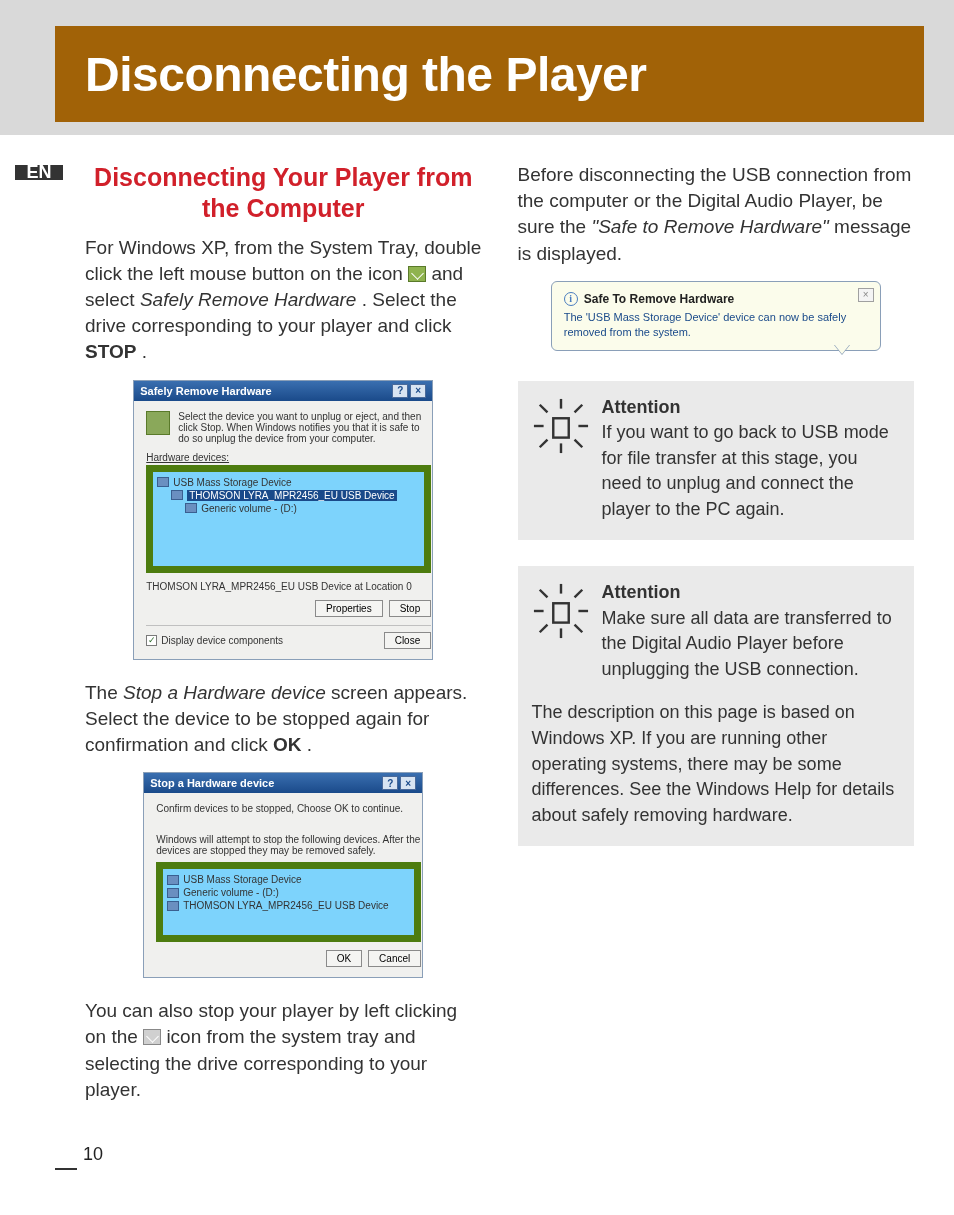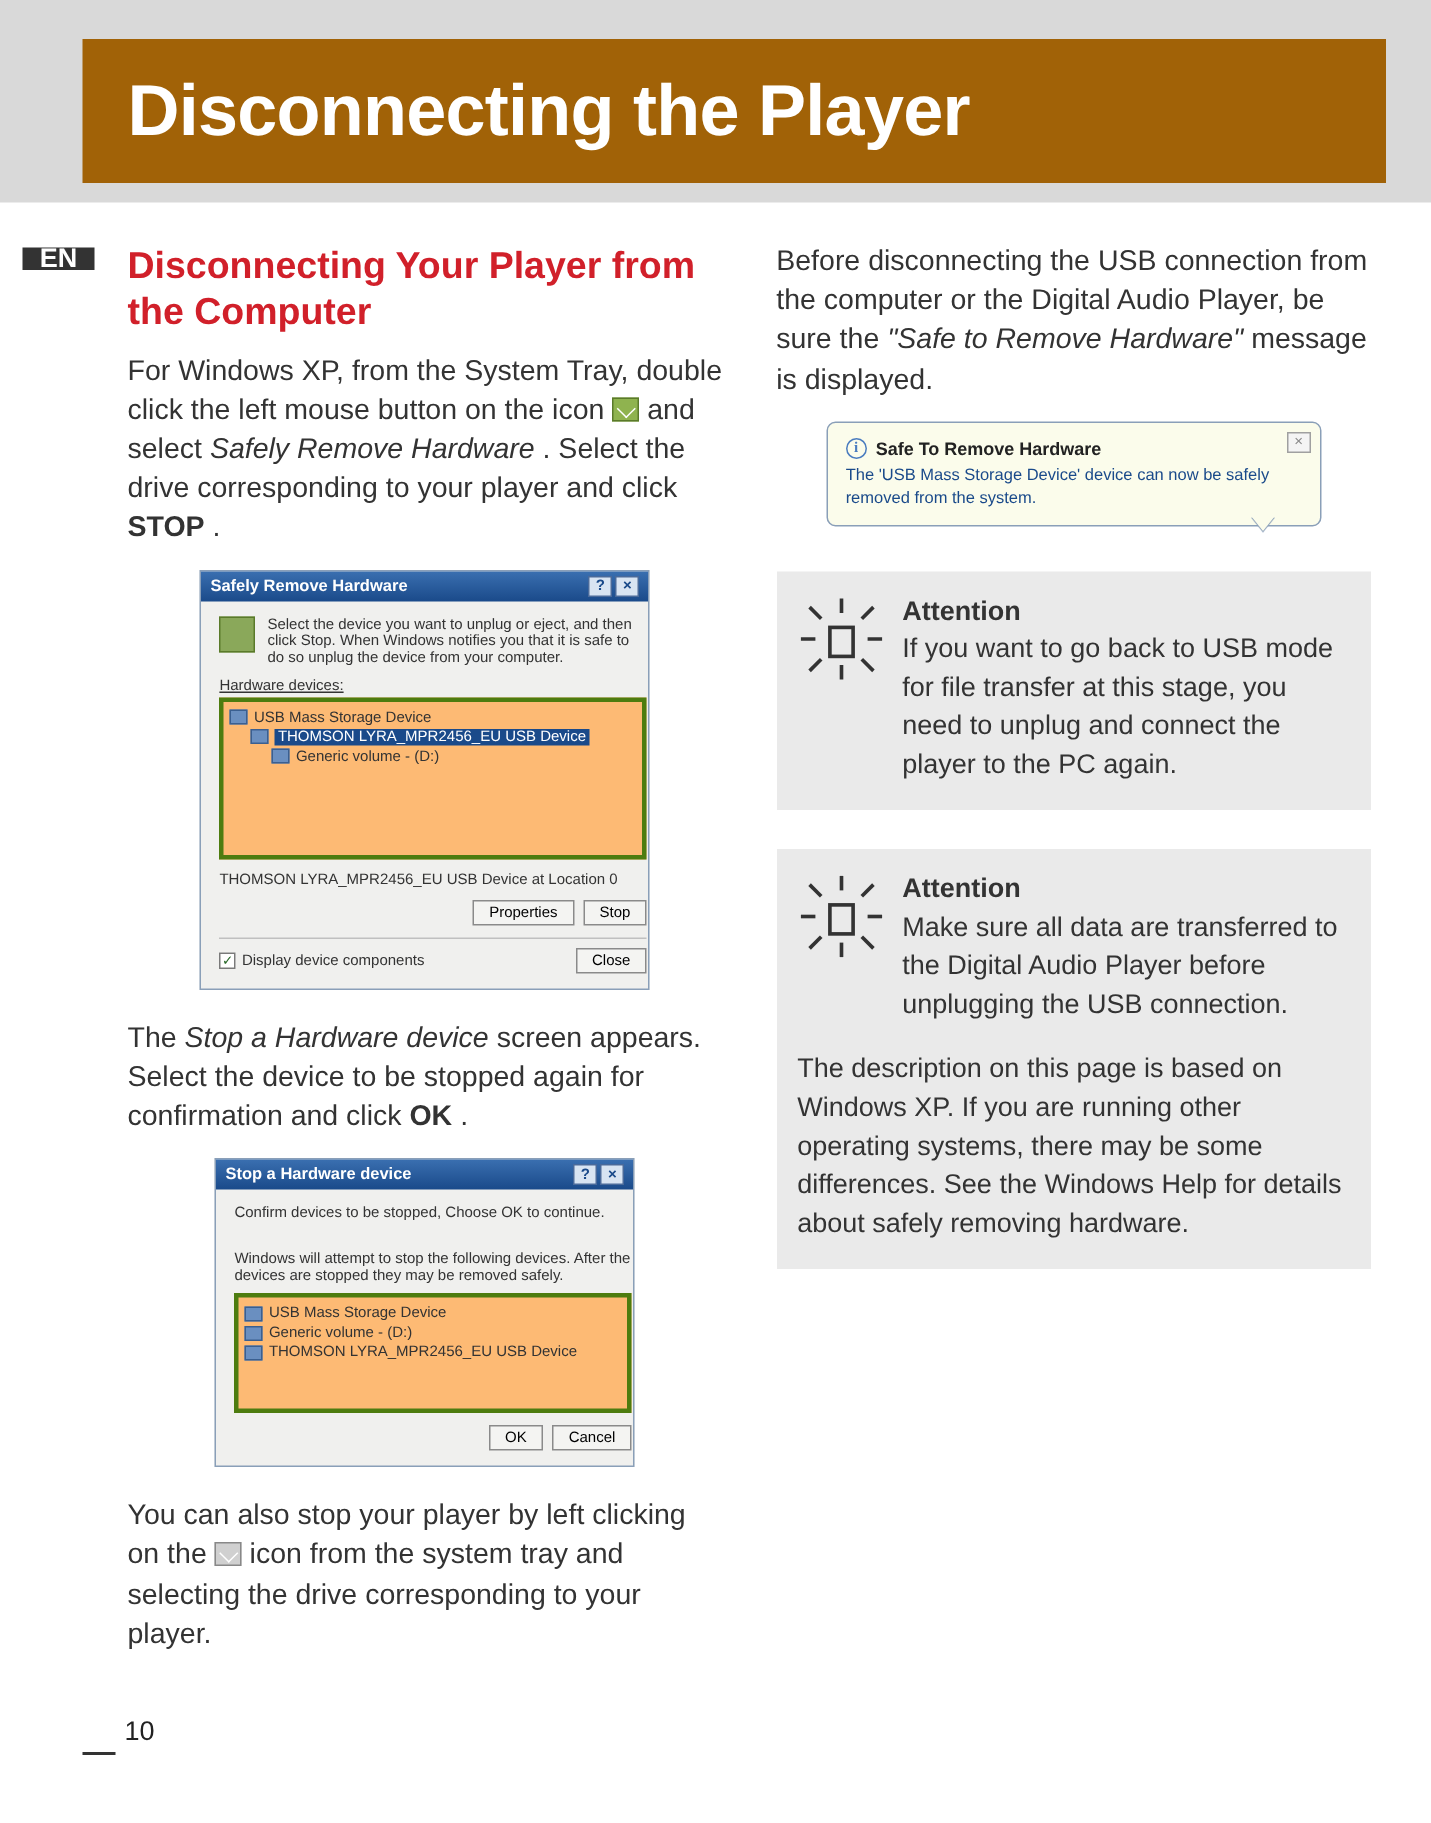--- a/index.html
+++ b/index.html
@@ -56,20 +56,21 @@
     display: flex;
     gap: 36px;
   }
   .col { flex: 1; }
   h2.section {
     color: #d1202a;
     font-size: 25px;
     font-weight: 800;
     line-height: 1.25;
     margin-bottom: 10px;
+    text-align: center;
   }
   p.body {
     font-size: 19px;
     line-height: 1.38;
     margin-bottom: 14px;
     color: #333;
   }
   p.body .italic { font-style: italic; }
   p.body .bold { font-weight: 800; }
   .inline-icon {
@@ -122,22 +123,22 @@
     color: #333;
   }
   .dlg-row { display:flex; gap:8px; margin-bottom:8px; }
   .dlg-row .ic {
     width: 24px; height: 24px;
     background: #8aa85a; border:1px solid #5a7a2a;
     flex-shrink:0;
   }
   .dlg-label { font-size:10px; margin-bottom:2px; }
   .dlg-list {
-    border: 3px solid #4d7c0f;
-    background: #fdba74;
+    border: 7px solid #4d7c0f;
+    background: #7dd3fc;
     height: 108px;
     padding: 4px;
     font-size: 10px;
     overflow: hidden;
   }
   .dlg-list .row { display:flex; align-items:center; gap:4px; padding:1px 0;}
   .dlg-list .ic2 { width:12px; height:10px; background:#6a8fc0; border:1px solid #3a5f90; }
   .dlg-list .sel { background:#1a4a8a; color:#fff; padding:0 2px; }
   .dlg-status { font-size:10px; margin:8px 0; }
   .dlg-btns { display:flex; justify-content:flex-end; gap:6px; }

